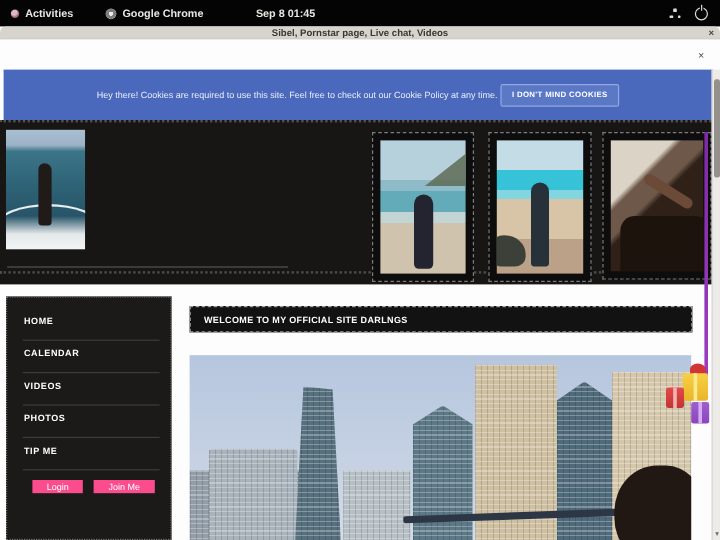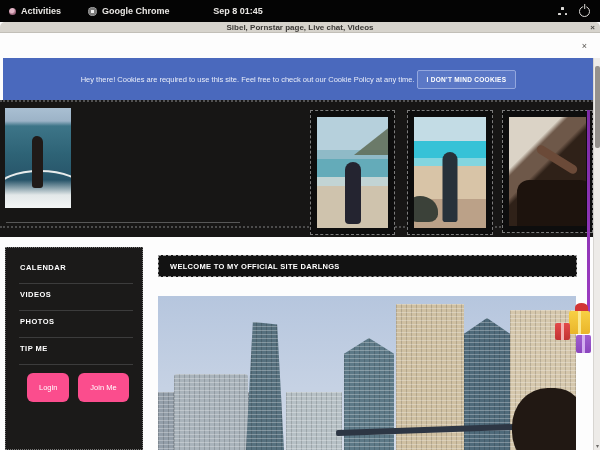--- a/index.html
+++ b/index.html
@@ -85,22 +85,22 @@
      border-radius:5px;transform:rotate(32deg);}
 
   
   .sidebar{left:5px;top:247px;width:138px;height:203px;background:#1b1a19;
            border:1px dotted #757575;box-sizing:border-box;padding-top:9px;z-index:4;}
   .menu-item{height:27px;position:relative;cursor:pointer;}
   .menu-item span{position:absolute;left:14px;top:6px;color:#fff;font-size:7.5px;font-weight:bold;
                   letter-spacing:.5px;}
   .menu-item .div{position:absolute;left:13px;right:9px;bottom:0;border-top:1px solid #3c3c3c;}
   .sb-buttons{display:flex;gap:9px;padding:8px 0 0 21px;}
-  .pink-btn{background:#fb4d8d;color:#fff;border:none;border-radius:6px;font-size:7.5px;
-            padding:10px 12px;font-family:"Liberation Sans",sans-serif;cursor:pointer;}
+  .pink-btn{background:#fb4d8d;color:#fff;border:none;border-radius:0;font-size:7.5px;
+            padding:1px 12px;font-family:"Liberation Sans",sans-serif;cursor:pointer;}
 
   .welcome{left:158px;top:255px;width:419px;height:22px;background:#121212;
            border:1px dashed #9d9d9d;box-sizing:border-box;display:flex;align-items:center;
            padding-left:11px;color:#fff;font-size:7.5px;font-weight:bold;letter-spacing:.3px;}
 
   .hero{left:158px;top:296px;width:418px;height:154px;overflow:hidden;
         background:linear-gradient(180deg,#b6c6de 0%,#c6d2e4 60%,#d4dce9 100%);}
   .bld{position:absolute;
        background-image:repeating-linear-gradient(to bottom,rgba(255,255,255,.28) 0 1px,rgba(0,0,0,0) 1px 4px),
                         repeating-linear-gradient(to right,rgba(0,0,0,.14) 0 1px,rgba(0,0,0,0) 1px 5px);}
@@ -207,20 +207,24 @@
   </div>
   <div class="abs thumb thumb3">
     <div class="pic scene-couch">
       <div class="cush"></div>
       <div class="limb"></div>
     </div>
   </div>
 
   <nav class="abs sidebar">
     <div class="menu-item">
+      <span>HOME</span>
+        <div class="div"></div>
+    </div>
+    <div class="menu-item">
       <span>CALENDAR</span>
         <div class="div"></div>
     </div>
     <div class="menu-item">
       <span>VIDEOS</span>
         <div class="div"></div>
     </div>
     <div class="menu-item">
       <span>PHOTOS</span>
         <div class="div"></div>

